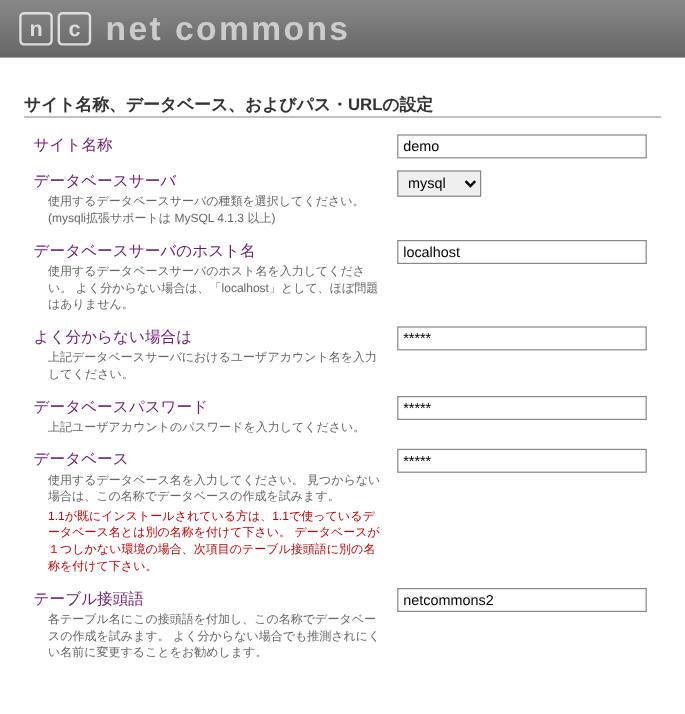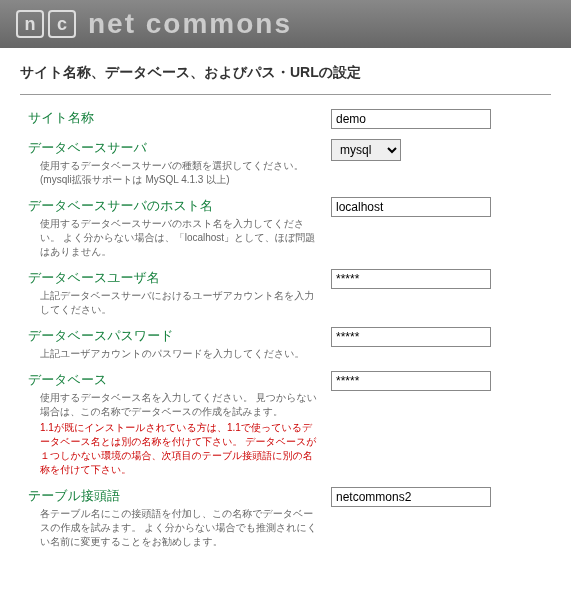--- a/index.html
+++ b/index.html
@@ -2,28 +2,28 @@
 <html><head>
 <meta charset="utf-8">
 <style>
 * { box-sizing: border-box; margin: 0; padding: 0; }
 body { font-family: "MS PGothic", sans-serif; font-size: 12px; color: #333; background: #fff; width: 571px; }
 .header { background: linear-gradient(to bottom, #888, #666); padding: 8px 16px; display: flex; align-items: center; gap: 12px; }
 .logo { display: flex; gap: 4px; }
 .logo-box { width: 28px; height: 28px; border: 2px solid #ddd; border-radius: 4px; display: flex; align-items: center; justify-content: center; color: #ddd; font-size: 18px; font-weight: bold; }
 .logo-text { color: #ccc; font-size: 28px; letter-spacing: 2px; font-weight: 700; }
 .container { padding: 16px 20px 8px; }
-.page-title { font-size: 14px; font-weight: bold; border-bottom: 1px solid #999; padding-bottom: 12px; margin-bottom: 14px; }
+.page-title { font-size: 14px; font-weight: bold; border-bottom: 1px solid #999; padding-bottom: 0; margin-bottom: 14px; margin-top: 15px; }
 .row { display: flex; align-items: flex-start; margin-bottom: 10px; gap: 10px; }
 .label-col { flex: 1; padding-left: 8px; }
 .input-col { width: 220px; }
-.f-label { font-size: 13px; color: #15803d; }
+.f-label { font-size: 13px; color: #701a75; }
 .f-desc { font-size: 10px; color: #666; margin-top: 2px; line-height: 1.4; padding-left: 12px; }
 .f-desc.red { color: #c00; }
-input[type=text], input[type=password], select { width: 160px; font-size: 12px; padding: 2px 4px; border: 1px solid #888; }
+input[type=text], input[type=password], select { width: 208px; font-size: 12px; padding: 2px 4px; border: 1px solid #888; }
 select { width: auto; min-width: 70px; }
 .chevron { font-size: 11px; }
 </style>
 </head>
 <body>
 
 <div class="header">
   <div class="logo">
     <div class="logo-box">n</div>
     <div class="logo-box">c</div>
@@ -57,21 +57,21 @@
     <div class="label-col">
       <div class="f-label">データベースサーバのホスト名</div>
       <div class="f-desc">使用するデータベースサーバのホスト名を入力してください。
 よく分からない場合は、「localhost」として、ほぼ問題はありません。</div>
     </div>
     <div class="input-col"><input type="text" value="localhost" style=""></div>
   </div>
 
   <div class="row">
     <div class="label-col">
-      <div class="f-label">データベースユーザ名</div>
+      <div class="f-label">よく分からない場合は</div>
       <div class="f-desc">上記データベースサーバにおけるユーザアカウント名を入力してください。</div>
     </div>
     <div class="input-col"><input type="text" value="*****" style=""></div>
   </div>
 
   <div class="row">
     <div class="label-col">
       <div class="f-label">データベースパスワード</div>
       <div class="f-desc">上記ユーザアカウントのパスワードを入力してください。</div>
     </div>

